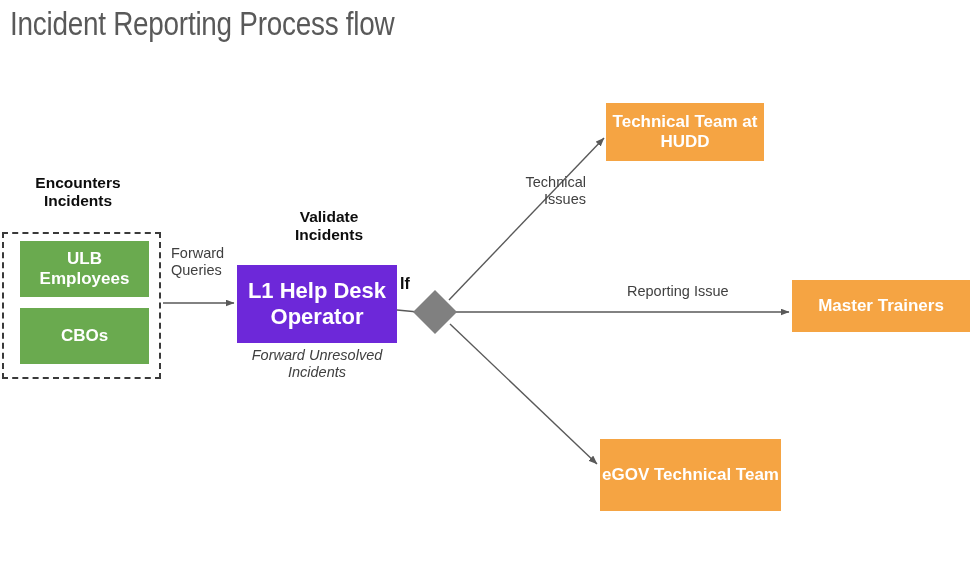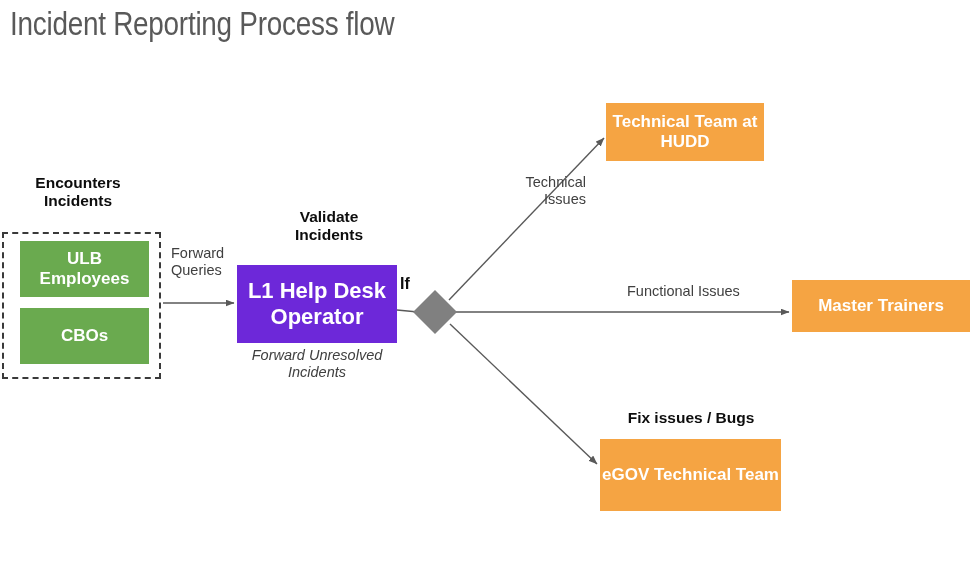--- a/index.html
+++ b/index.html
@@ -146,27 +146,26 @@
   <div class="label label-bold" style="left:400px; top:275px; width:24px; text-align:left; font-size:16px;">If</div>
 
   <div class="label label-plain" style="left:476px; top:174px; width:110px; text-align:right;">Technical
 Issues</div>
 
   <div class="node orange-box" style="left:606px; top:103px; width:158px; height:58px;">
     <span>Technical Team
 at HUDD</span>
   </div>
 
-  <div class="label label-plain" style="left:627px; top:283px; width:160px; text-align:left;">Functional Issues</div>
+  <div class="label label-plain" style="left:627px; top:283px; width:160px; text-align:left;">Reporting Issue</div>
 
   <div class="node orange-box" style="left:792px; top:280px; width:178px; height:52px;">
     <span>Master Trainers</span>
   </div>
 
 
-  <div class="label label-bold" style="left:611px; top:409px; width:160px;">Fix issues / Bugs</div>
 
   <div class="node orange-box" style="left:600px; top:439px; width:181px; height:72px;">
     <span>eGOV Technical
 Team</span>
   </div>
 
 </div>
 
 </body></html>

